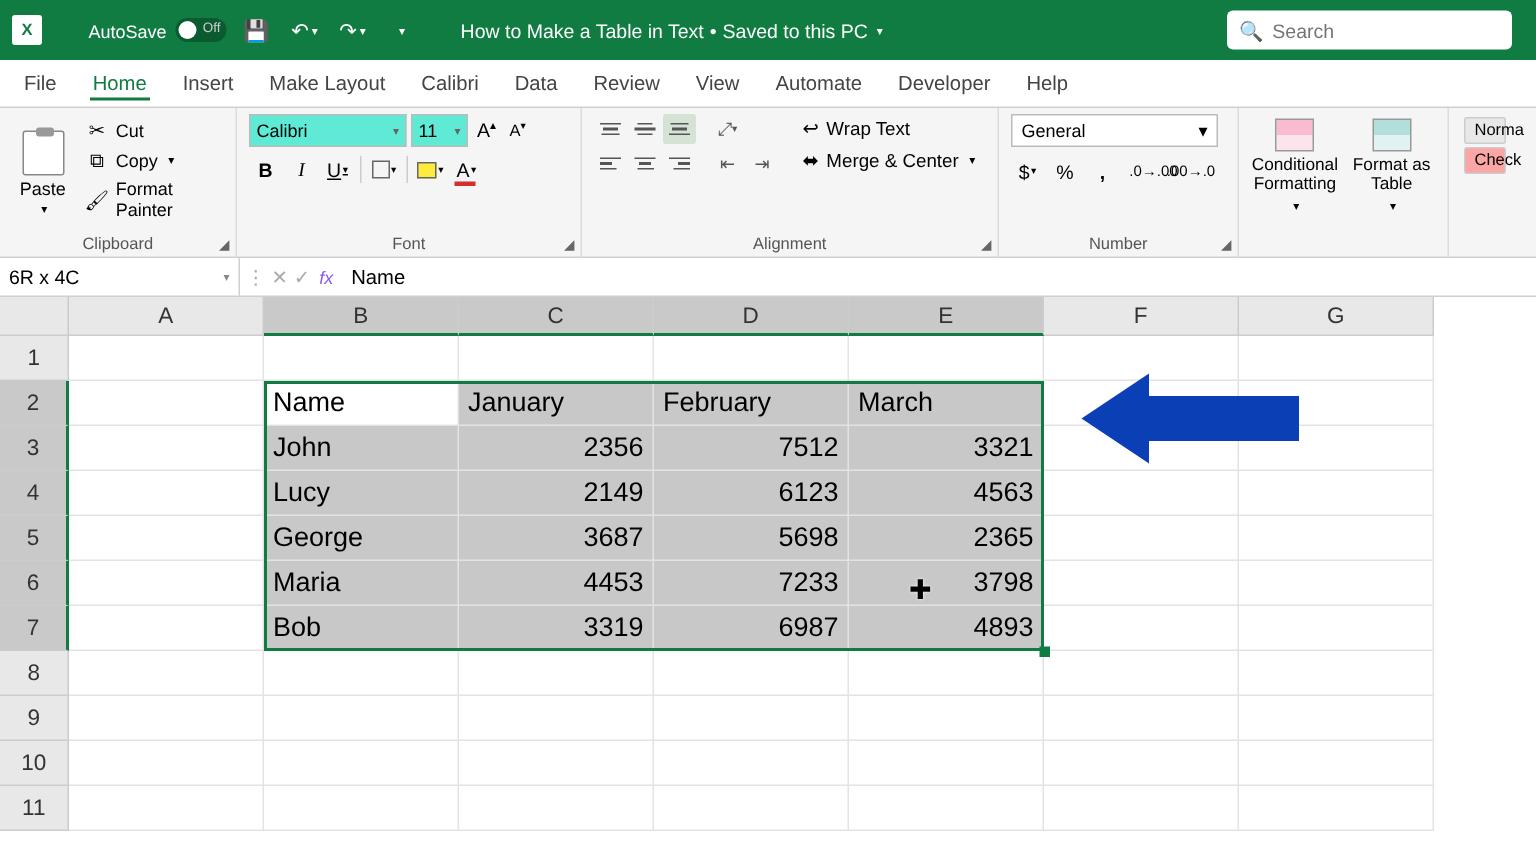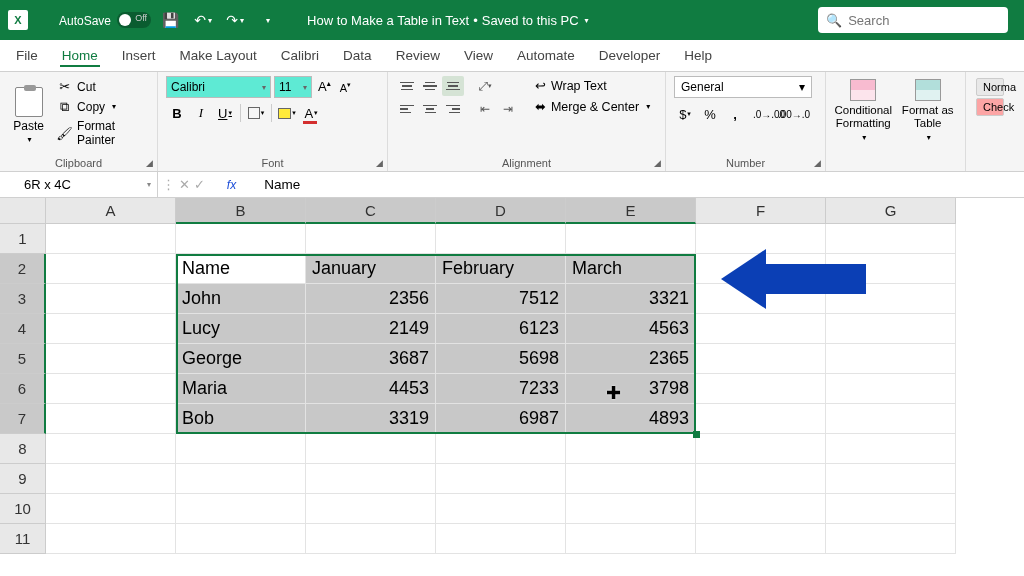--- a/index.html
+++ b/index.html
@@ -73,24 +73,24 @@
 .style-big { display: flex; flex-direction: column; align-items: center; width: 62px; cursor: pointer; gap: 3px; font-size: 11.5px; text-align: center; line-height: 1.15; }
 .style-icon { width: 26px; height: 22px; background: linear-gradient(#f8bbd0 50%, #fce4ec 50%); border: 1px solid #999; }
 .style-icon.fmt { background: linear-gradient(#b2dfdb 50%, #e0f2f1 50%); }
 
 
 .edge-btns { display: flex; flex-direction: column; gap: 2px; padding: 2px; }
 .edge-btn { background: #e8e8e8; border: 1px solid #ccc; padding: 2px 6px; font-size: 11px; cursor: pointer; border-radius: 2px; }
 
 
 .formula-bar { height: 26px; display: flex; align-items: center; border-bottom: 1px solid #d0d0d0; font-size: 13px; }
-.name-box { width: 140px; border-right: 1px solid #d0d0d0; padding: 0 6px; height: 100%; display: flex; align-items: center; margin-left: 18px; }
+.name-box { width: 160px; border-right: 1px solid #d0d0d0; padding: 0 6px; height: 100%; display: flex; align-items: center; }
 .name-box .caret { margin-left: auto; font-size: 8px; color: #888; }
 .fx-btns { display: flex; align-items: center; gap: 4px; padding: 0 4px; color: #aaa; }
-.fx-label { font-style: italic; margin: 0 18px; color: #1d4ed8; font-size: 12px; }
+.fx-label { font-style: italic; margin: 0 2px; color: #8b5cf6; font-size: 12px; }
 .formula-input { flex: 1; padding: 0 6px; border: none; outline: none; font-size: 13.5px; }
 
 
 .grid-wrap { position: relative; }
 .col-headers { display: flex; height: 26px; }
 .corner { width: 46px; background: #e8e8e8; border-right: 1px solid #ccc; border-bottom: 1px solid #ccc; }
 .col-h { width: 130px; background: #e8e8e8; border-right: 1px solid #ccc; border-bottom: 1px solid #ccc; display: flex; align-items: center; justify-content: center; font-size: 15px; color: #333; }
 .col-h.sel { background: #c9c9c9; border-bottom: 2px solid #107c41; }
 .grid-body { display: flex; }
 .row-headers { display: flex; flex-direction: column; }

